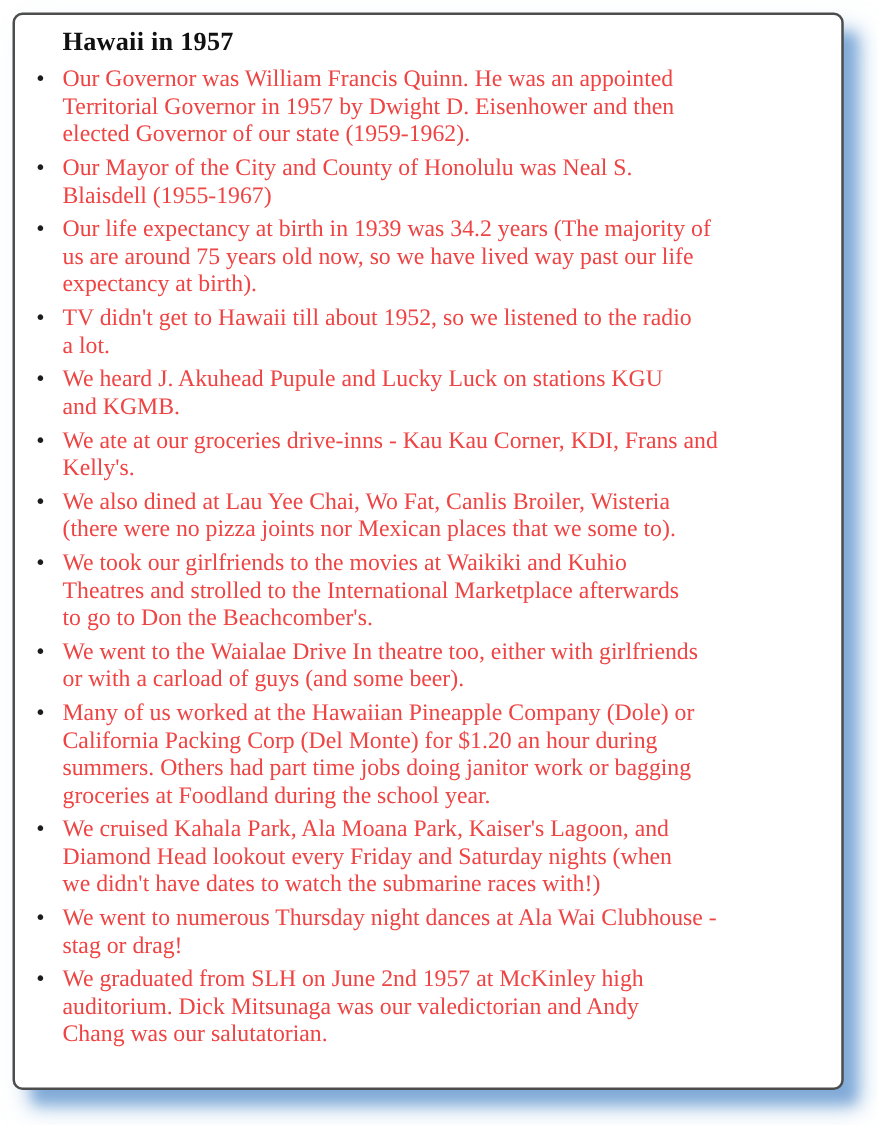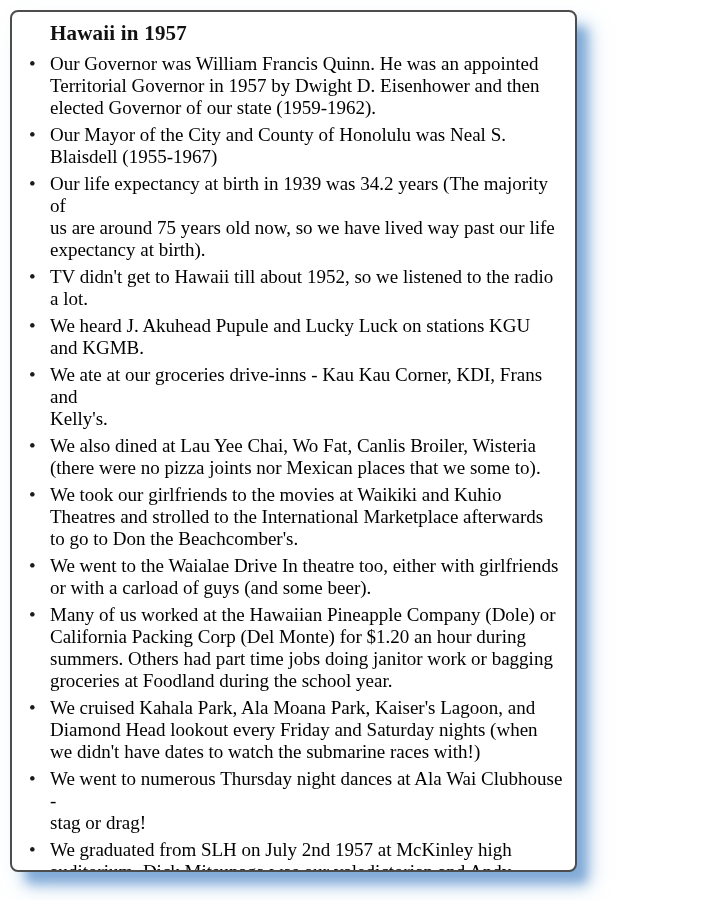--- a/index.html
+++ b/index.html
@@ -11,21 +11,21 @@
     width: 702px;
     height: 900px;
     position: relative;
     font-family: "Liberation Serif", "DejaVu Serif", serif;
     overflow: hidden;
   }
   .page {
     position: absolute;
     left: 10px;
     top: 10px;
-    width: 567px;
+    width: 665px;
     height: 862px;
     box-sizing: border-box;
     background: #ffffff;
     border: 2px solid #4d4d4d;
     border-radius: 8px;
     box-shadow:
       13px 14px 11px -3px rgba(125, 168, 214, 0.95),
       13px 14px 20px 1px rgba(150, 190, 228, 0.55);
     padding: 4px 10px 10px 12px;
     overflow: hidden;
@@ -57,21 +57,21 @@
     width: 21px;
     font-size: 19px;
     line-height: 22px;
     color: #1b1b1b;
     text-align: left;
   }
   .item-text {
     flex: 1 1 auto;
     font-size: 19px;
     line-height: 22px;
-    color: #000000;
+    color: #ef4444;
     white-space: pre-line;
   }
 </style>
 </head>
 <body>
 
 <div class="page">
   <h1 class="page-title">Hawaii in 1957</h1>
   <ul class="bullet-list">
     <li class="item">
@@ -135,18 +135,18 @@
 Diamond Head lookout every Friday and Saturday nights (when
 we didn't have dates to watch the submarine races with!)</span>
     </li>
     <li class="item">
       <span class="bullet">•</span>
       <span class="item-text">We went to numerous Thursday night dances at Ala Wai Clubhouse -
 stag or drag!</span>
     </li>
     <li class="item">
       <span class="bullet">•</span>
-      <span class="item-text">We graduated from SLH on July 2nd 1957 at McKinley high
+      <span class="item-text">We graduated from SLH on June 2nd 1957 at McKinley high
 auditorium. Dick Mitsunaga was our valedictorian and Andy
 Chang was our salutatorian.</span>
     </li>
   </ul>
 </div>
 
 </body></html>

